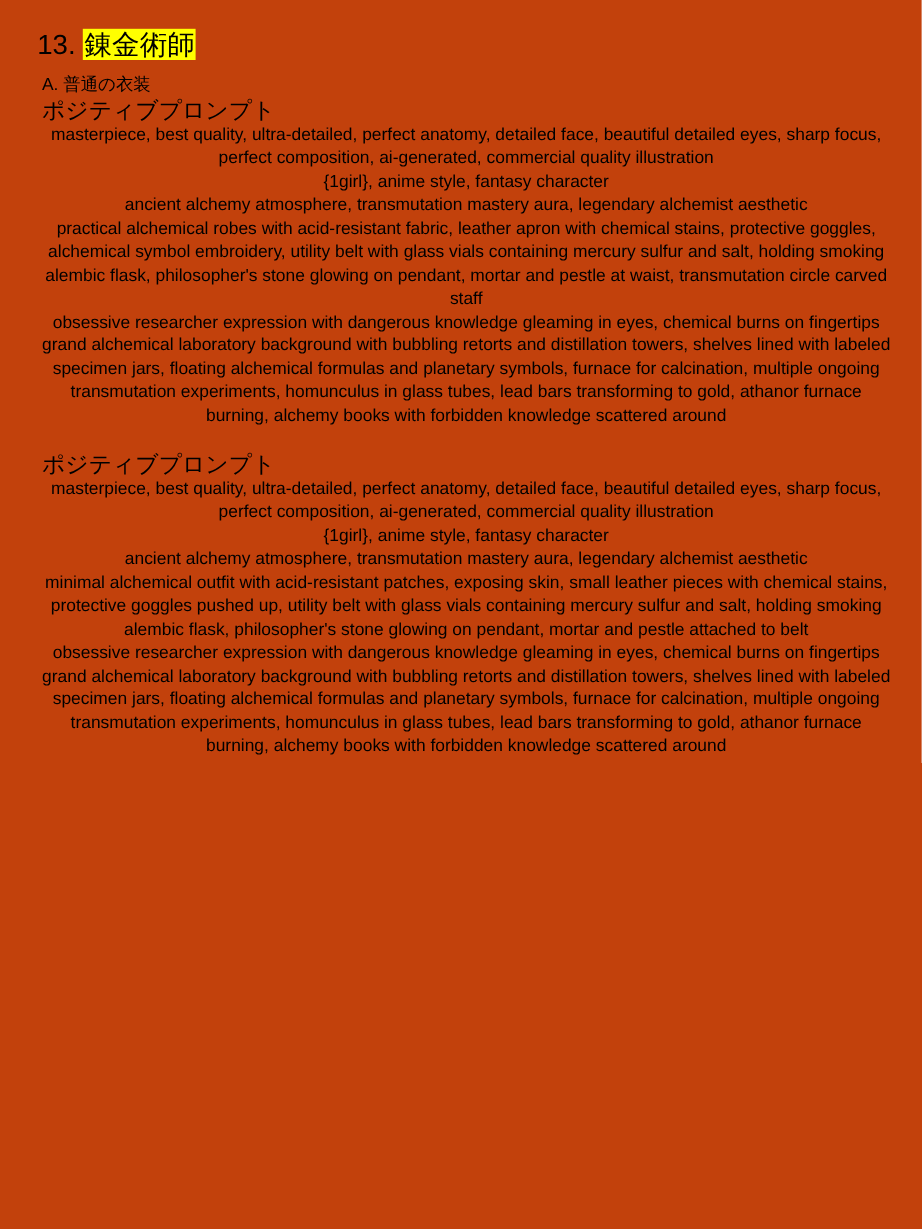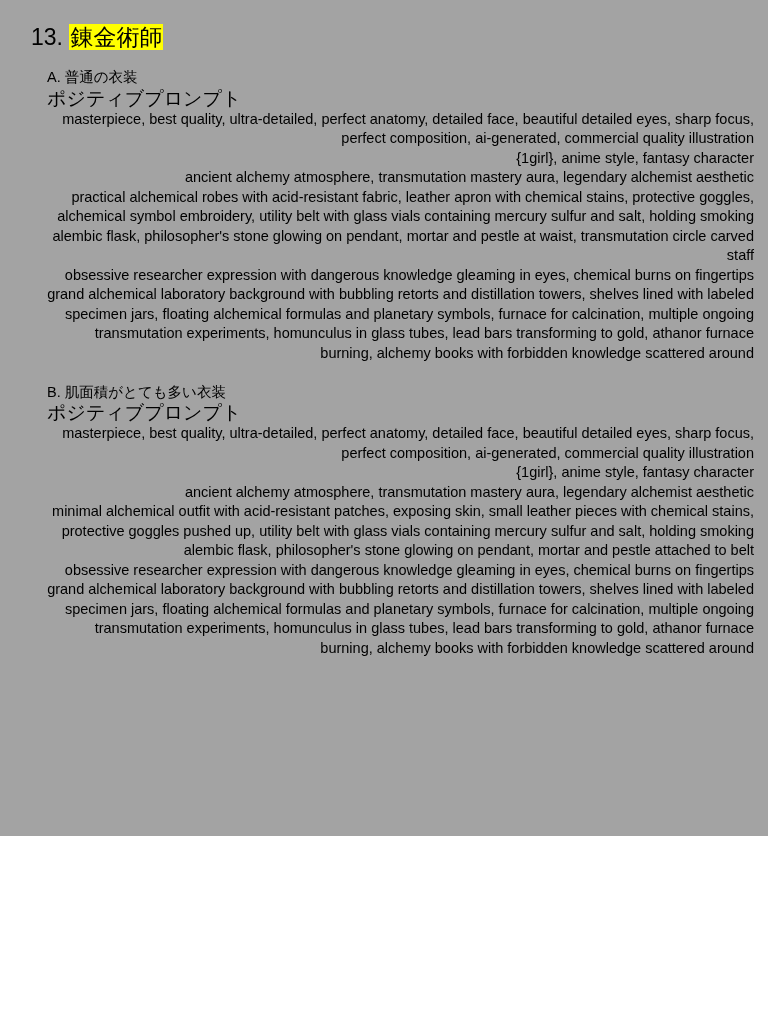--- a/index.html
+++ b/index.html
@@ -11,40 +11,40 @@
     width: 768px;
     height: 1024px;
     overflow: hidden;
     font-family: "Liberation Sans", "DejaVu Sans", sans-serif;
     color: #000000;
     -webkit-font-smoothing: antialiased;
   }
   .page {
     box-sizing: border-box;
     width: 768px;
-    height: 836px;
+    height: 1024px;
     padding: 22px 31px 0 31px;
-    background: #a3a3a3;
+    background: #c2410c;
   }
   .doc-title {
     font-size: 23px;
     line-height: 30px;
     font-weight: 400;
     margin: 0 0 10px 0;
     white-space: nowrap;
   }
   .doc-title .title-num {
     
   }
   .doc-title .title-hl {
     background-color: #ffff00;
     padding: 0 1px;
   }
   .section {
-    margin: 16px;
+    margin: 4px;
   }
   .section + .section {
     margin-top: 19.5px;
   }
   .section-heading {
     font-size: 14.5px;
     line-height: 19.5px;
     font-weight: 400;
     margin: 0;
   }
@@ -56,21 +56,21 @@
   }
   .prompt-body {
     font-size: 14.5px;
     line-height: 19.5px;
     width: 707px;
     margin: 0;
   }
   .prompt-line {
     margin: 0;
     padding: 0;
-    text-align: right;
+    text-align: center;
     word-wrap: break-word;
   }
 </style>
 </head>
 <body>
 
 <div class="page">
 
   <h1 class="doc-title">
     <span class="title-num">13.</span><span>&nbsp;</span><span class="title-hl">錬金術師</span>
@@ -83,21 +83,20 @@
       <p class="prompt-line">masterpiece, best quality, ultra-detailed, perfect anatomy, detailed face, beautiful detailed eyes, sharp focus, perfect composition, ai-generated, commercial quality illustration</p>
       <p class="prompt-line">{1girl}, anime style, fantasy character</p>
       <p class="prompt-line">ancient alchemy atmosphere, transmutation mastery aura, legendary alchemist aesthetic</p>
       <p class="prompt-line">practical alchemical robes with acid-resistant fabric, leather apron with chemical stains, protective goggles, alchemical symbol embroidery, utility belt with glass vials containing mercury sulfur and salt, holding smoking alembic flask, philosopher's stone glowing on pendant, mortar and pestle at waist, transmutation circle carved staff</p>
       <p class="prompt-line">obsessive researcher expression with dangerous knowledge gleaming in eyes, chemical burns on fingertips</p>
       <p class="prompt-line">grand alchemical laboratory background with bubbling retorts and distillation towers, shelves lined with labeled specimen jars, floating alchemical formulas and planetary symbols, furnace for calcination, multiple ongoing transmutation experiments, homunculus in glass tubes, lead bars transforming to gold, athanor furnace burning, alchemy books with forbidden knowledge scattered around</p>
     </div>
   </div>
 
   <div class="section">
-    <h2 class="section-heading">B. 肌面積がとても多い衣装</h2>
     <h3 class="prompt-label">ポジティブプロンプト</h3>
     <div class="prompt-body">
       <p class="prompt-line">masterpiece, best quality, ultra-detailed, perfect anatomy, detailed face, beautiful detailed eyes, sharp focus, perfect composition, ai-generated, commercial quality illustration</p>
       <p class="prompt-line">{1girl}, anime style, fantasy character</p>
       <p class="prompt-line">ancient alchemy atmosphere, transmutation mastery aura, legendary alchemist aesthetic</p>
       <p class="prompt-line">minimal alchemical outfit with acid-resistant patches, exposing skin, small leather pieces with chemical stains, protective goggles pushed up, utility belt with glass vials containing mercury sulfur and salt, holding smoking alembic flask, philosopher's stone glowing on pendant, mortar and pestle attached to belt</p>
       <p class="prompt-line">obsessive researcher expression with dangerous knowledge gleaming in eyes, chemical burns on fingertips</p>
       <p class="prompt-line">grand alchemical laboratory background with bubbling retorts and distillation towers, shelves lined with labeled specimen jars, floating alchemical formulas and planetary symbols, furnace for calcination, multiple ongoing transmutation experiments, homunculus in glass tubes, lead bars transforming to gold, athanor furnace burning, alchemy books with forbidden knowledge scattered around</p>
     </div>
   </div>

